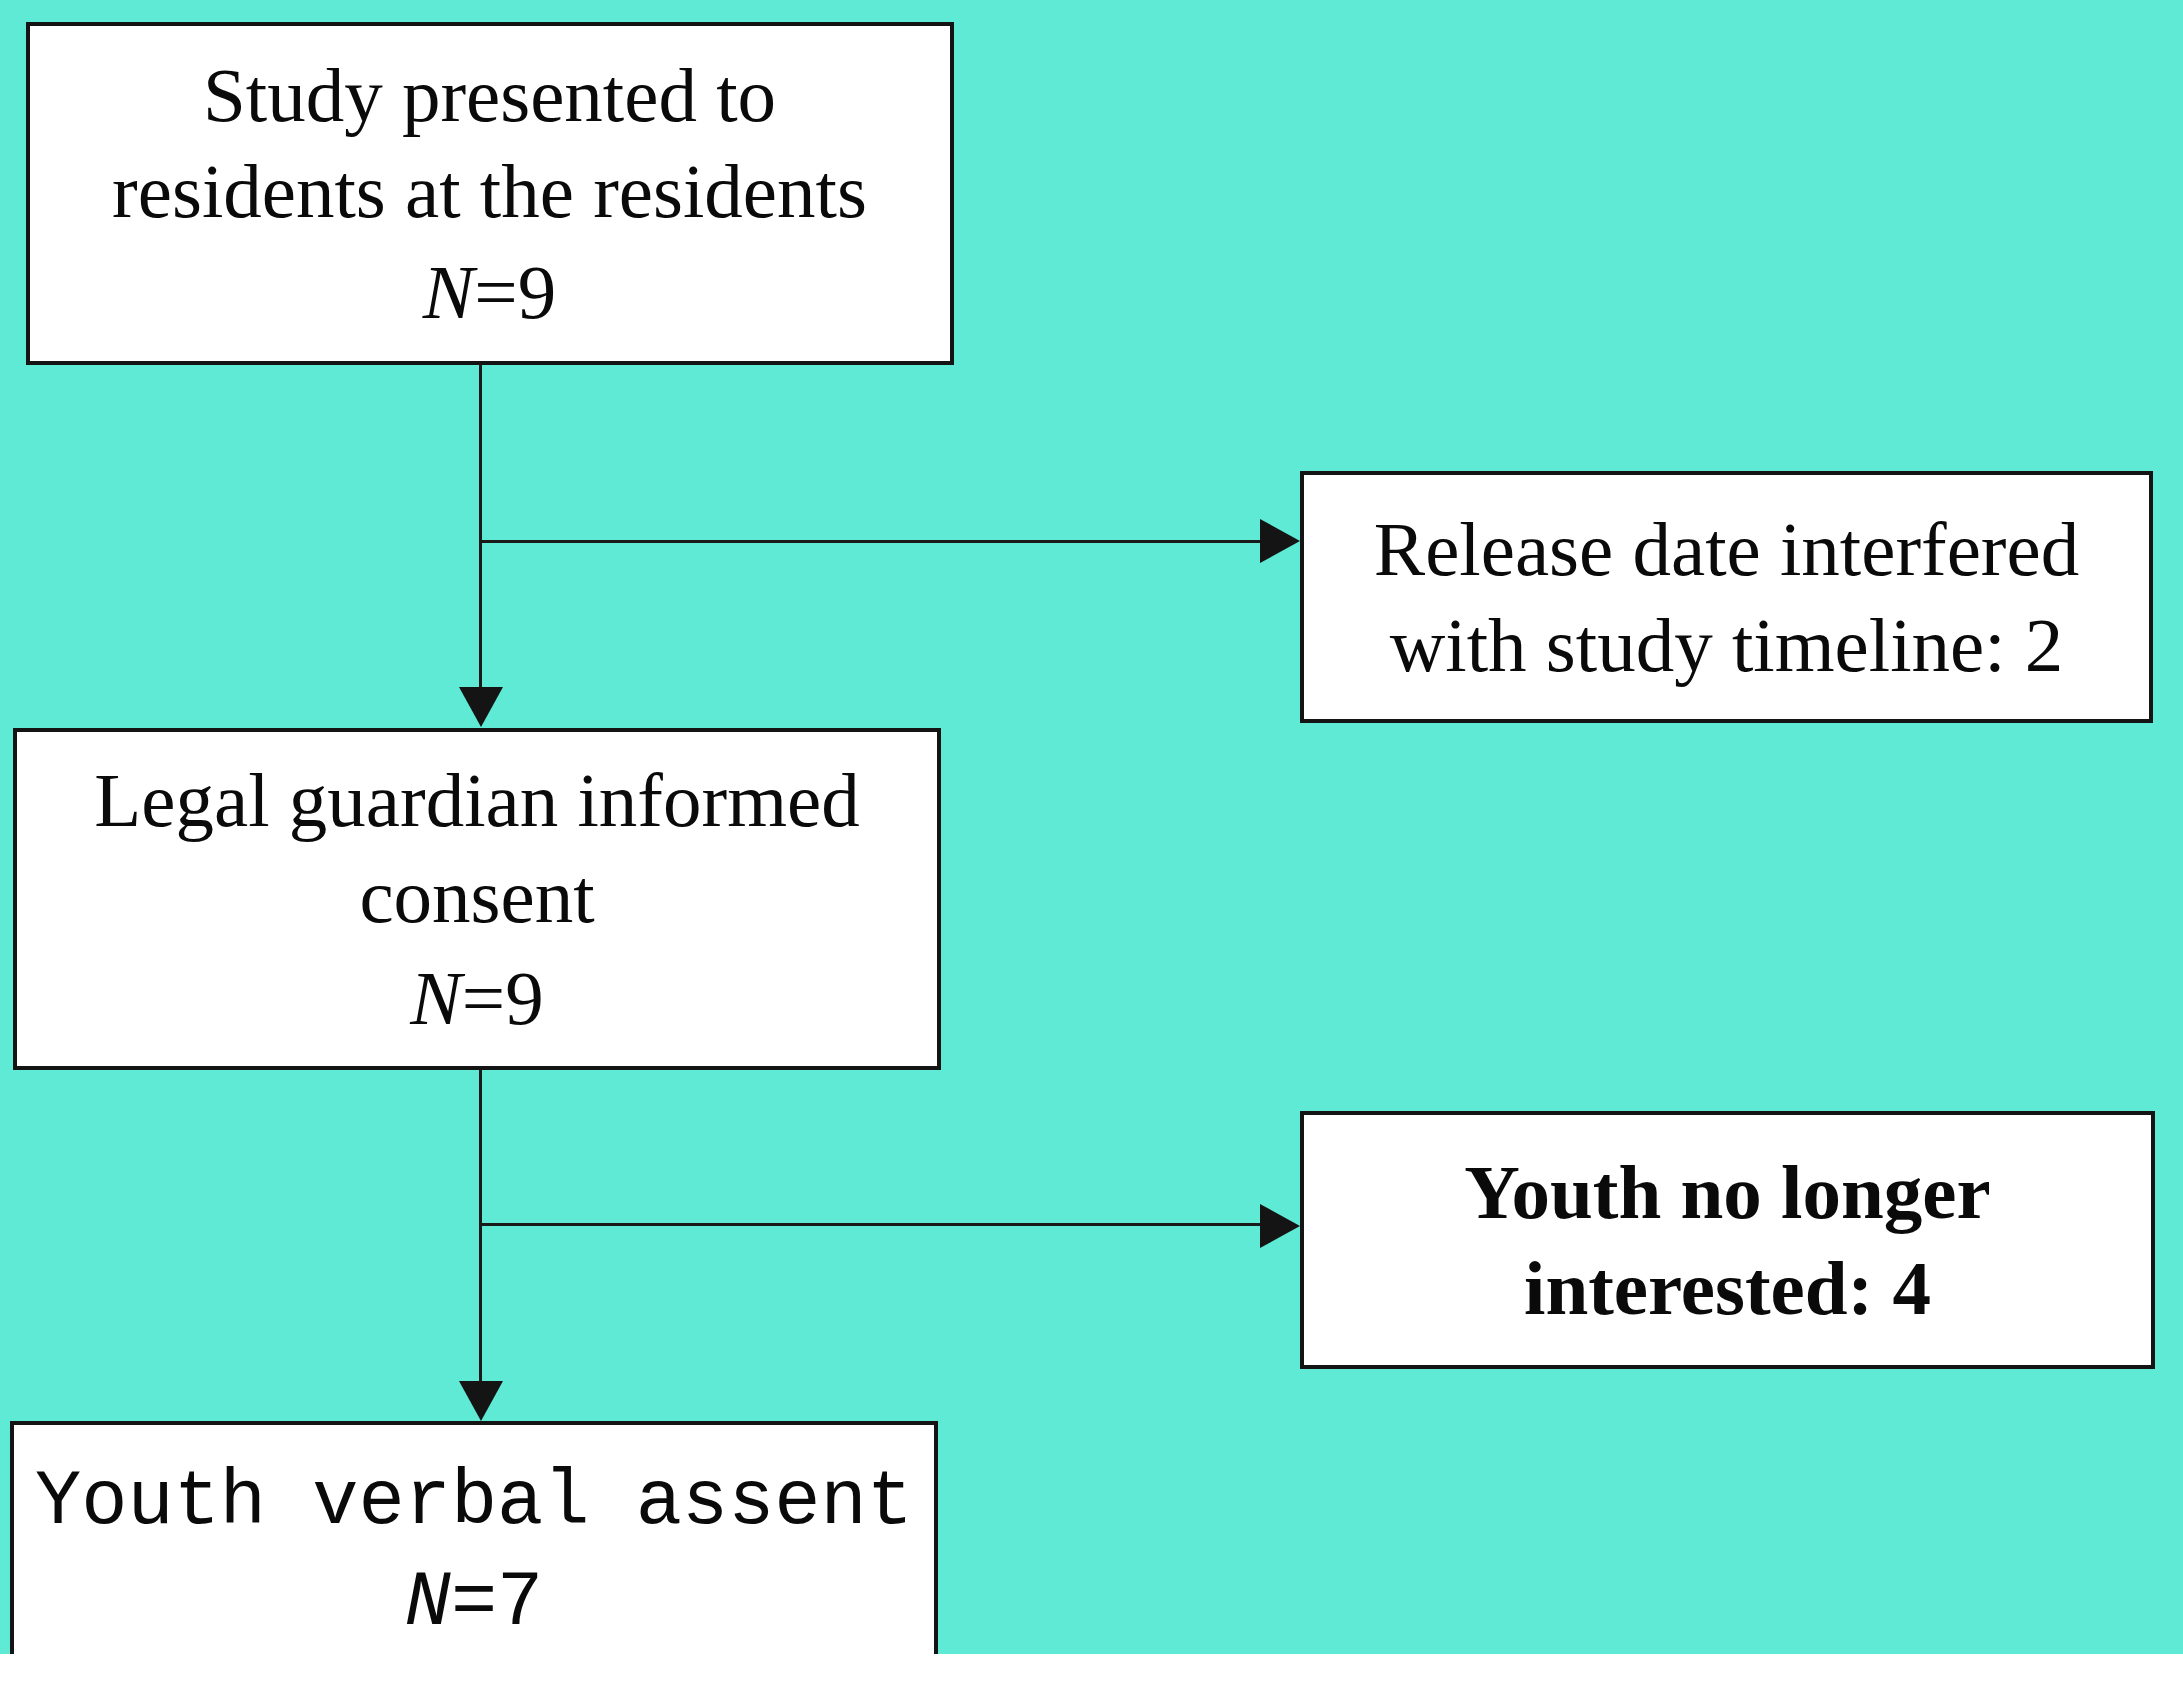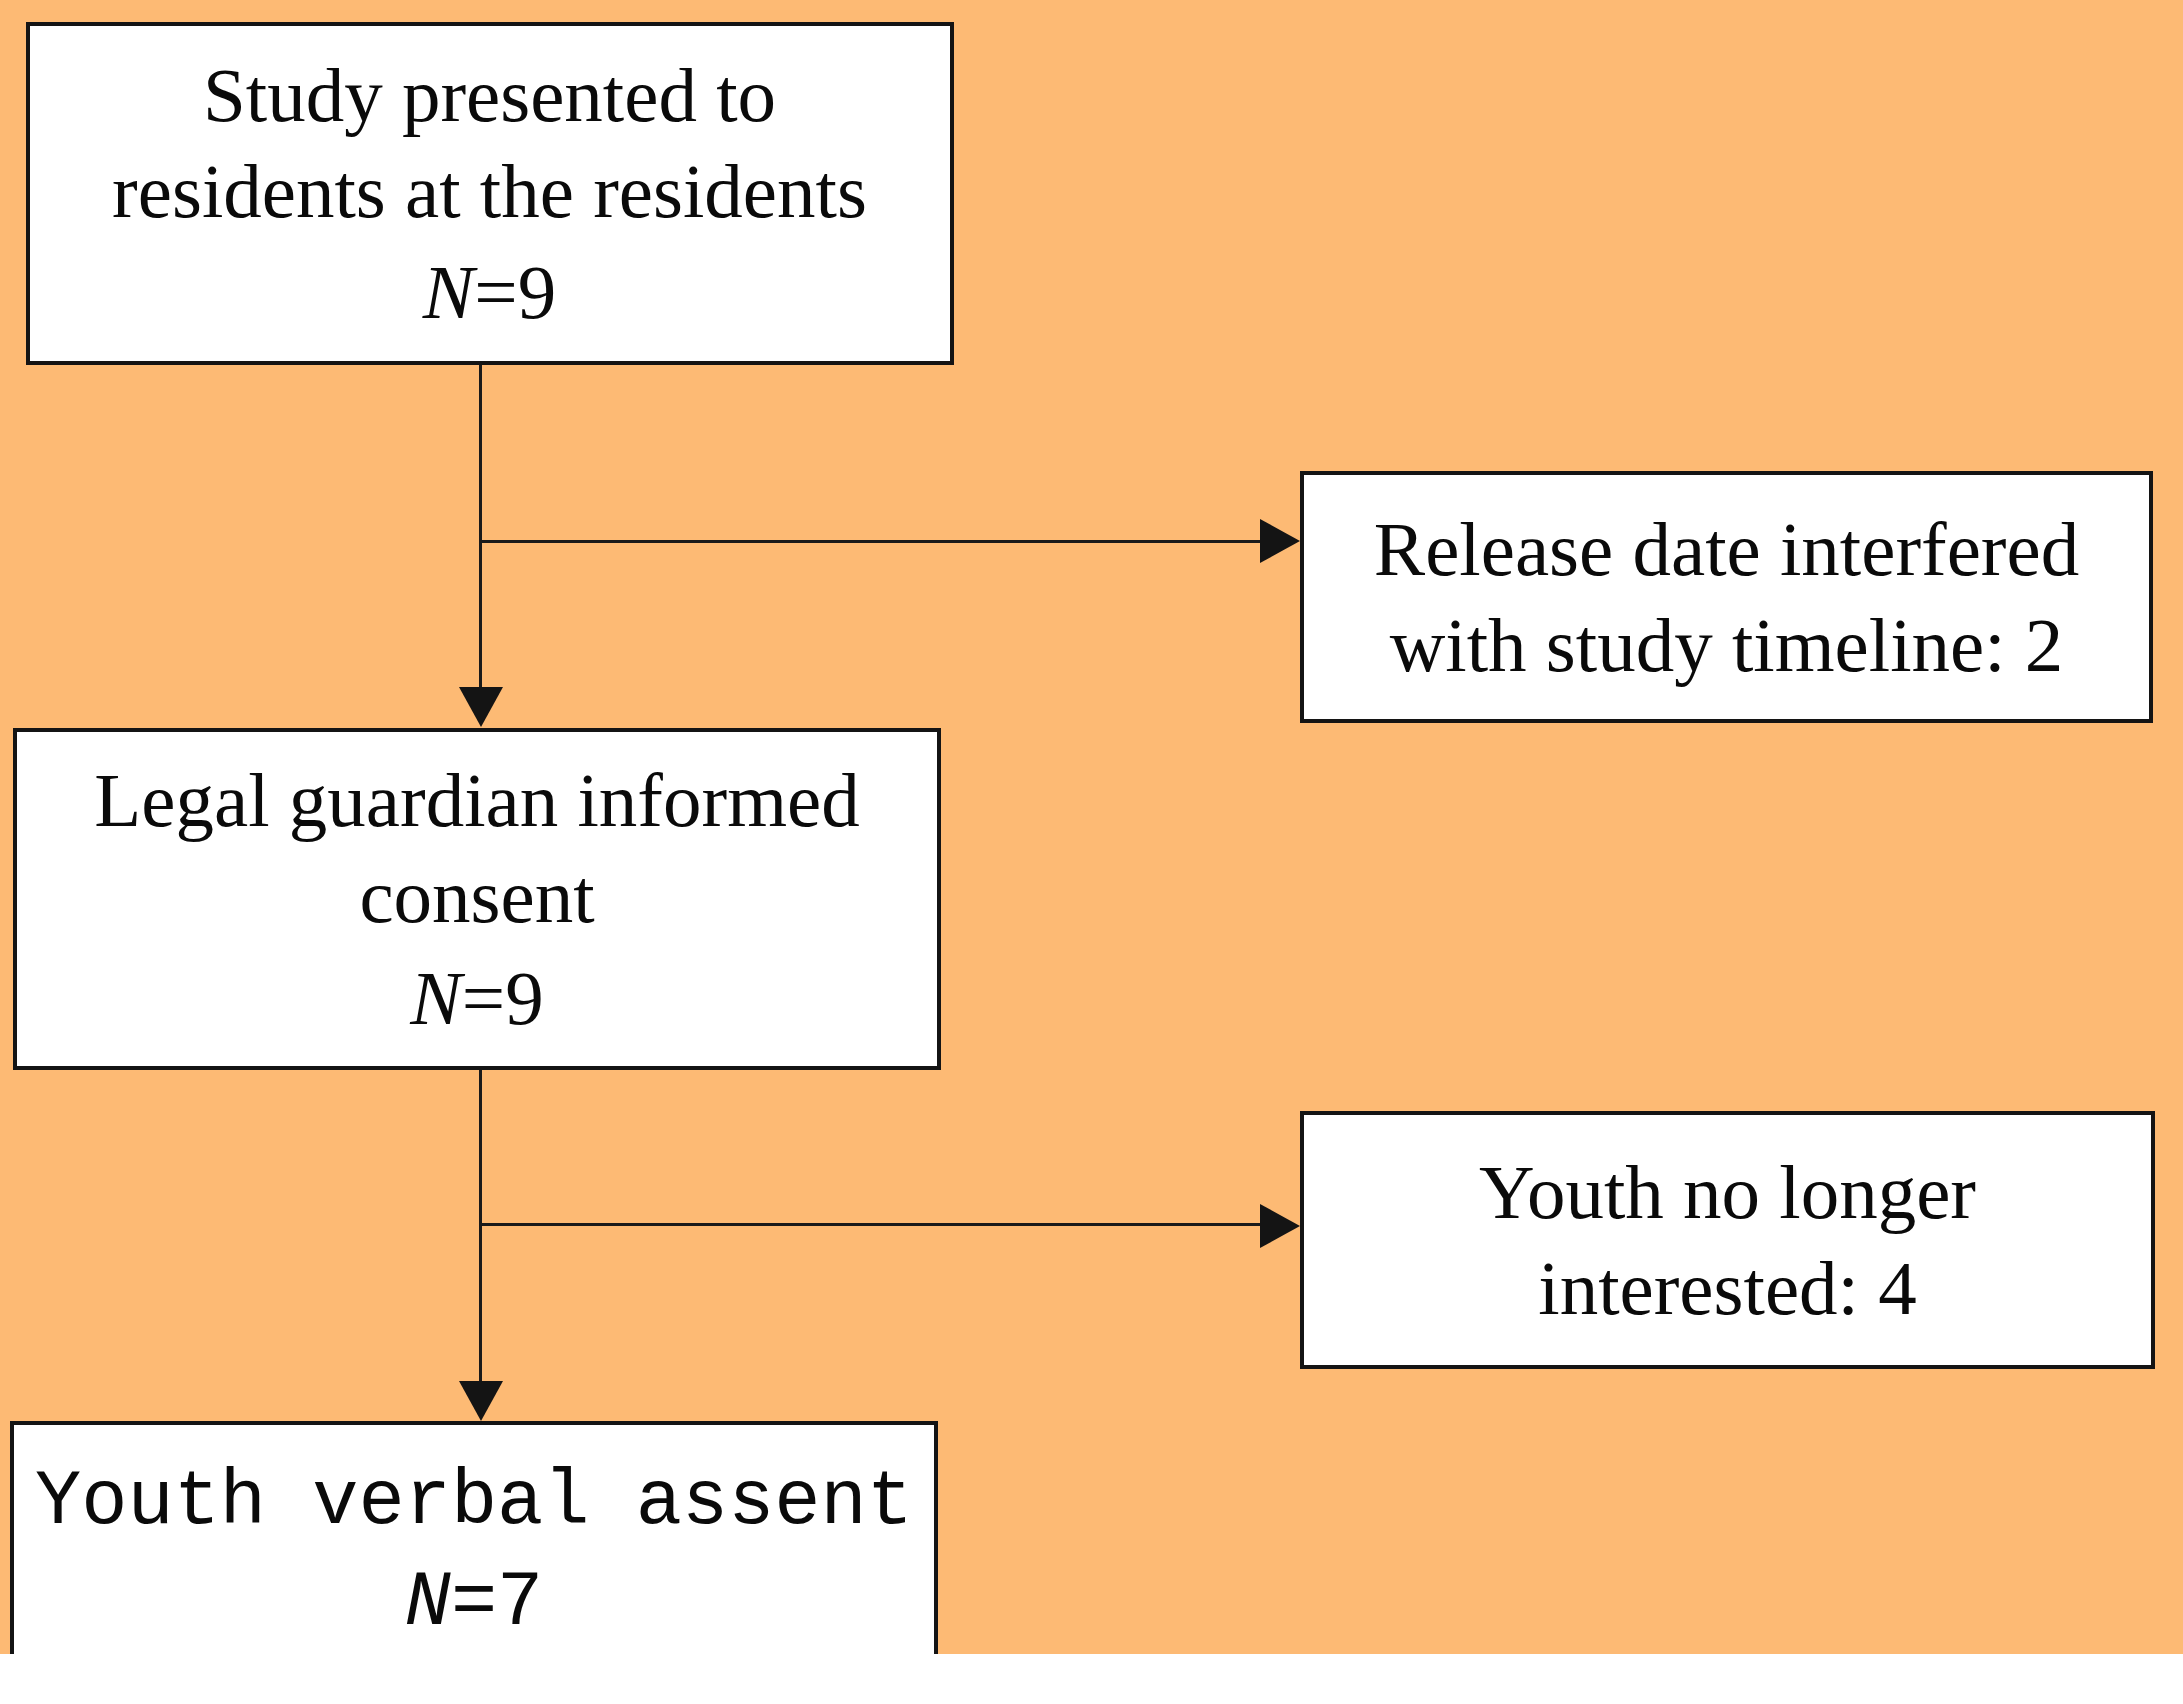--- a/index.html
+++ b/index.html
@@ -4,21 +4,21 @@
 <style>
   html, body {
     margin: 0;
     padding: 0;
     background: #ffffff;
   }
   #canvas {
     position: relative;
     width: 2183px;
     height: 1654px;
-    background: #fdba74;
+    background: #5eead4;
     font-family: "Liberation Serif", "DejaVu Serif", serif;
     color: #0a0a0a;
   }
   .box {
     position: absolute;
     background: #ffffff;
     border: 4px solid #141414;
     box-sizing: border-box;
     display: flex;
     flex-direction: column;
@@ -57,21 +57,21 @@
     border-left: 40px solid #141414;
   }
 
   
   #box-study   { left: 25.5px;   top: 22px;   width: 928px; height: 343px; }
   #box-consent { left: 13px;   top: 728px;  width: 928px; height: 342px; }
   #box-assent  { left: 10px;   top: 1421px; width: 928px; height: 266px; font-family: Liberation Mono, monospace; }
 
   
   #box-release  { left: 1300px; top: 435px;  width: 853px; height: 252px; margin-top: 36px; }
-  #box-interest { left: 1300px; top: 1111px; width: 855px; height: 258px; }
+  #box-interest { left: 1300px; top: 1111px; width: 855px; height: 258px; font-weight: bold; }
 
   
   #vline-1 { left: 479px; top: 365px;  height: 328px; }
   #arrow-down-1 { left: 459px; top: 687px; }
   #hline-1 { left: 479px; top: 540px; width: 781px; }
   #arrow-right-1 { left: 1260px; top: 519px; }
 
   #vline-2 { left: 479px; top: 1070px; height: 311px; }
   #arrow-down-2 { left: 459px; top: 1381px; }
   #hline-2 { left: 479px; top: 1223px; width: 781px; }

